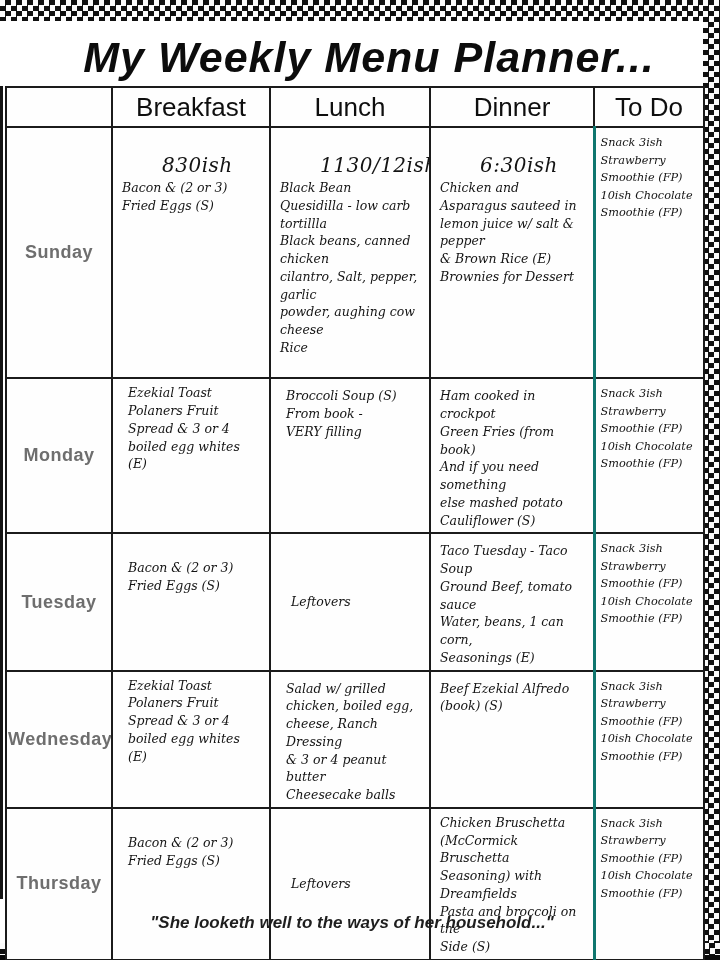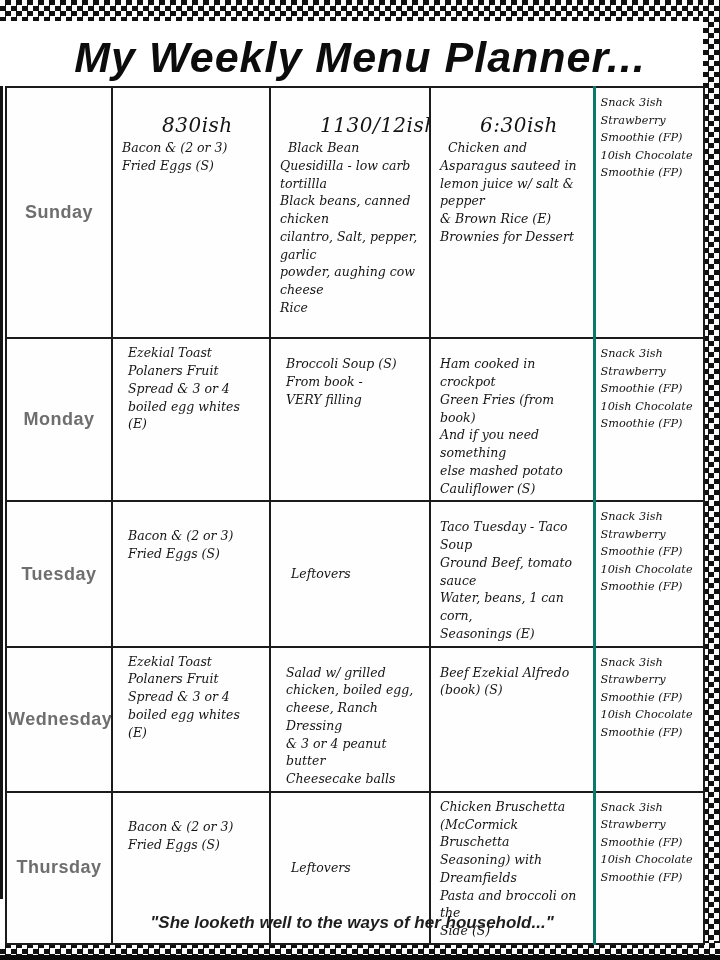--- a/index.html
+++ b/index.html
@@ -13,21 +13,21 @@
     background:conic-gradient(#101010 0 25%, #fbfbfb 0 50%, #101010 0 75%, #fbfbfb 0) 0 0 / 11px 11px;
   }
   .checker.top{left:0;top:8;width:720px;height:21px;}
   .checker.right{left:703px;top:8;width:17px;height:952px;}
   .checker.bottom{left:0;top:943px;width:720px;height:14px;}
   .bottom-black{position:absolute;left:0;top:955px;width:720px;height:5px;background:#0a0a0a;}
   .left-sliver{position:absolute;left:0;top:86px;width:3px;height:813px;background:#151515;}
 
   
   .title{
-    position:absolute;left:8px;top:29px;width:704px;height:57px;
+    position:absolute;left:17px;top:29px;width:704px;height:57px;
     display:flex;align-items:center;justify-content:center;
     font-family:"Liberation Sans", sans-serif;
     font-size:43px;font-weight:bold;font-style:italic;color:#0c0c0c;
     letter-spacing:1px;white-space:nowrap;
   }
 
   
   table.menu{
     position:absolute;left:5px;top:86px;width:698px;
     border-collapse:collapse;table-layout:fixed;background:#fefefe;
@@ -45,28 +45,28 @@
     font-family:"Liberation Sans", sans-serif;
     font-size:18px;font-weight:bold;color:#6e6e6e;letter-spacing:.5px;margin-top:7px;
   }
   td.cell{
     vertical-align:top;text-align:left;
     font-family:"DejaVu Serif", cursive;font-style:italic;
     font-size:12.5px;line-height:1.42;color:#141414;
     padding:5px 3px 3px 9px;white-space:pre-line;
   }
   td.cell .time{font-size:20px;font-style:italic;letter-spacing:.5px;margin-left:40px;}
-  td.cell .lead{font-size:12.5px;margin-left:8px;}
+  td.cell .lead{font-size:12.5px;}
   td.cell .body{display:block;white-space:pre-line;}
   td.cell.center{text-align:left;vertical-align:middle;padding:0 20px;}
   td.cell.todo{
     border-left:3px solid #0f766e;
     font-size:11.3px;line-height:1.55;padding:6px 1px 2px 5px;
   }
-  td.cell.pt1{padding-top:16px;margin-top:6px;}
+  td.cell.pt1{padding-top:8px;margin-top:6px;}
   td.cell.pt2{padding-top:25px;}
   td.cell.pl1{padding-left:15px;}
   tr.r-sun{height:110px;} tr.r-mon{height:110px;} tr.r-tue{height:109px;}
   tr.r-wed{height:109px;} tr.r-thu{height:109px;}
 
   
   .quote{
     position:absolute;left:0;top:903px;width:704px;height:40px;
     display:flex;align-items:center;justify-content:center;
     font-family:"Liberation Sans", sans-serif;
@@ -88,20 +88,27 @@
 
   <table class="menu">
     <colgroup>
       <col class="c-day">
         <col class="c-bf">
         <col class="c-lu">
         <col class="c-di">
         <col class="c-td">
     </colgroup>
     <tbody>
+        <tr>
+      <th></th>
+      <th>Breakfast</th>
+      <th>Lunch</th>
+      <th>Dinner</th>
+      <th>To Do</th>
+    </tr>
 
     <tr class="r-sun">
       <td class="day">Sunday</td>
       <td class="cell">
         <span class="time">830ish</span>
         <span class="body">Bacon &amp; (2 or 3)
 Fried Eggs (S)</span>
       </td>
       <td class="cell">
         <span class="time">1130/12ish</span>

